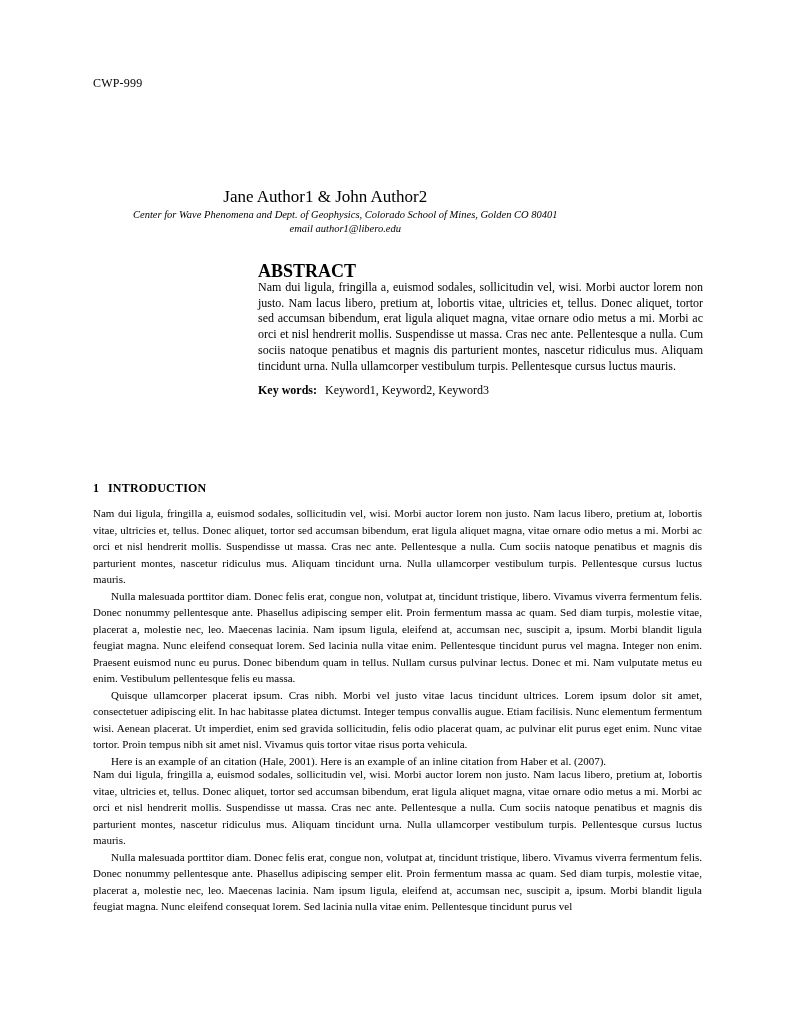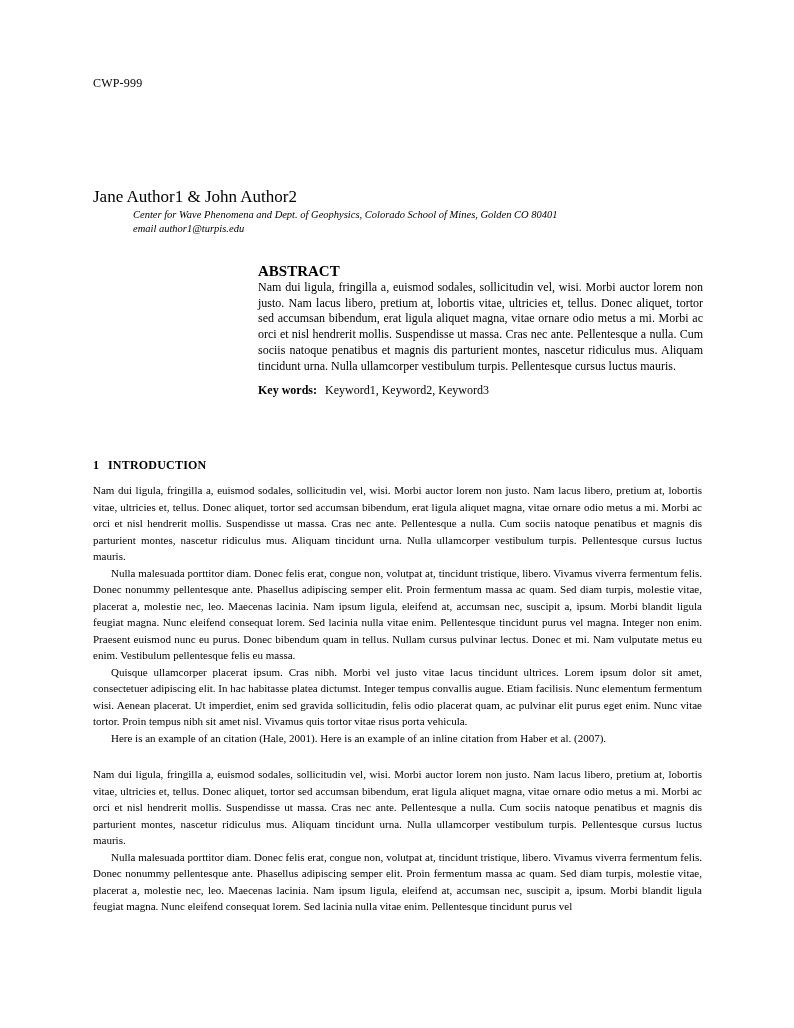--- a/index.html
+++ b/index.html
@@ -26,39 +26,40 @@
     top: 131px;
     margin: 0;
     font-size: 22px;
     font-weight: bold;
     letter-spacing: 0.2px;
   }
   .author-block {
     position: absolute;
     left: 93px;
     top: 186px;
+    text-align: center;
   }
   .authors {
     font-size: 17px;
     line-height: 22px;
   }
   .affil, .email {
     font-size: 10.5px;
     font-style: italic;
     line-height: 14px;
     margin-left: 40px;
   }
   .abstract-block {
     position: absolute;
     left: 258px;
     top: 263px;
     width: 445px;
   }
   .abstract-heading {
-    font-size: 15px;
+    font-size: 18px;
     font-weight: bold;
     line-height: 17px;
   }
   .abstract-text {
     margin: 0;
     font-size: 12px;
     line-height: 15.7px;
     text-align: justify;
   }
   .keywords-line {
@@ -68,21 +69,21 @@
   }
   .kw-label {
     font-weight: bold;
     margin-right: 8px;
   }
   .section {
     position: absolute;
     left: 93px;
     width: 609px;
   }
-  .section-1 { top: 458px; }
+  .section-1 { top: 481px; }
   .section-2 { top: 766px; }
   .sec-head {
     margin: 0 0 10px 0;
     font-size: 12px;
     font-weight: bold;
     line-height: 14px;
     letter-spacing: 0.2px;
   }
   .sec-num {
     display: inline-block;
@@ -101,21 +102,21 @@
 <body>
 
 <div class="page">
 
   <div class="report-number">CWP-999</div>
 
 
   <div class="author-block">
     <div class="authors">Jane Author1 &amp; John Author2</div>
     <div class="affil">Center for Wave Phenomena and Dept. of Geophysics, Colorado School of Mines, Golden CO 80401</div>
-    <div class="email">email author1@turpis.edu</div>
+    <div class="email">email author1@libero.edu</div>
   </div>
 
   <div class="abstract-block">
     <div class="abstract-heading">ABSTRACT</div>
     <p class="abstract-text">Nam dui ligula, fringilla a, euismod sodales, sollicitudin vel, wisi. Morbi auctor lorem non justo. Nam lacus libero, pretium at, lobortis vitae, ultricies et, tellus. Donec aliquet, tortor sed accumsan bibendum, erat ligula aliquet magna, vitae ornare odio metus a mi. Morbi ac orci et nisl hendrerit mollis. Suspendisse ut massa. Cras nec ante. Pellentesque a nulla. Cum sociis natoque penatibus et magnis dis parturient montes, nascetur ridiculus mus. Aliquam tincidunt urna. Nulla ullamcorper vestibulum turpis. Pellentesque cursus luctus mauris.</p>
     <p class="keywords-line">
       <span class="kw-label">Key words:</span><span>Keyword1, Keyword2, Keyword3</span>
     </p>
   </div>
 

